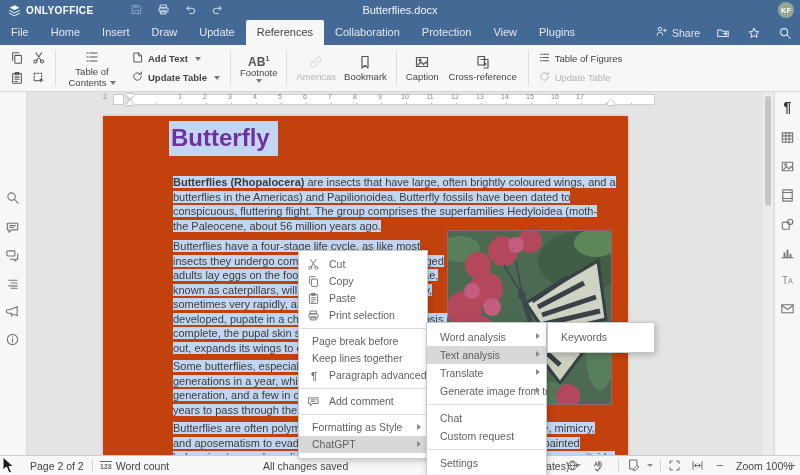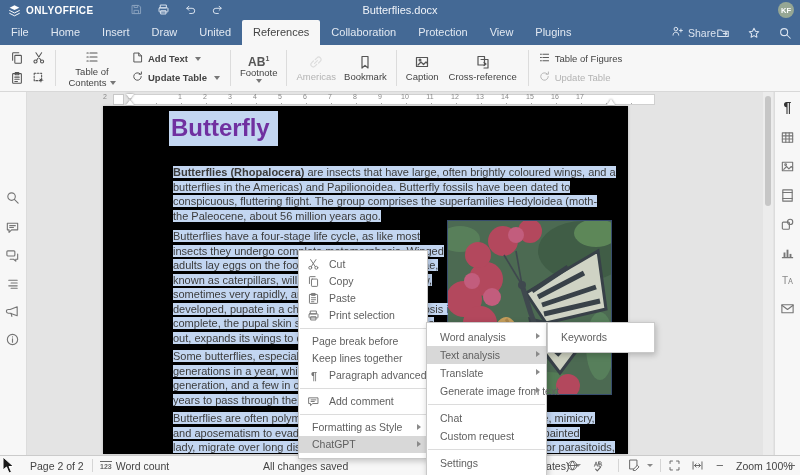--- a/index.html
+++ b/index.html
@@ -14,21 +14,21 @@
   .tb-ic svg { width:13px; height:13px; display:block; }
   .tb-ic.dis { opacity:.45; }
   #doc-title { position:absolute; left:0; right:0; text-align:center; font-size:11px; color:#f0f4fa; pointer-events:none; }
   #avatar { position:absolute; right:6px; top:2px; width:16px; height:16px; border-radius:50%; background:#96a794; color:#fff; font-size:7.5px; font-weight:bold; display:flex; align-items:center; justify-content:center; }
 
   
   #tabbar { position:absolute; left:0; top:20px; width:800px; height:25px; background:#446995; display:flex; align-items:flex-end; }
   .tab { height:25px; line-height:25px; padding:0 11px; font-size:11px; color:#e2e9f2; cursor:default; }
   .tab.active { background:#f7f7f7; color:#444; border-radius:2px 2px 0 0; }
   #tab-right { position:absolute; right:0; top:0; height:25px; display:flex; align-items:center; gap:0; color:#dbe4f0; }
-  #share-btn { display:flex; align-items:center; gap:4px; font-size:10.5px; }
+  #share-btn { display:flex; align-items:center; gap:4px; font-size:10.5px; margin-right:16px; }
   #share-btn svg { width:13px; height:13px; }
   .tr-ic { width:14px; height:14px; margin-right:17px; }
   .tr-ic svg { width:14px; height:14px; display:block; }
 
   
   #toolbar { position:absolute; left:0; top:45px; width:800px; height:47px; background:#f7f7f7; border-bottom:1px solid #d8d8d8; display:flex; align-items:center; color:#444; }
   .tdiv { width:1px; height:36px; background:#dcdcdc; margin:0 5px; flex:none; }
   #clip-grid { display:grid; grid-template-columns:22px 22px; grid-template-rows:20px 20px; margin-left:6px; }
   .gi { display:flex; align-items:center; justify-content:center; color:#555; }
   .gi svg { width:14px; height:14px; }
@@ -64,21 +64,21 @@
   #ruler-strip { position:absolute; left:103px; top:2px; width:525px; height:11px; background:#fff; border:1px solid #d0d0d0;
      background-image:repeating-linear-gradient(to right, #aaa 0 1px, transparent 1px 25px); background-size:100% 3px; background-position:0 8px; background-repeat:no-repeat; }
   .rnum { position:absolute; top:1px; font-size:7px; color:#888; transform:translateX(-50%); }
   #tab-sel { position:absolute; left:86px; top:2px; width:11px; height:11px; background:#fff; border:1px solid #c8c8c8; }
   .ind-marker { position:absolute; width:0; height:0; }
   #ind-left-top { left:99px; top:2px; border-left:4px solid transparent; border-right:4px solid transparent; border-top:5px solid #fff; filter:drop-shadow(0 0 1px #888); }
   #ind-left-bot { left:99px; top:8px; border-left:4px solid transparent; border-right:4px solid transparent; border-bottom:5px solid #fff; filter:drop-shadow(0 0 1px #888); }
   #ind-right { left:580px; top:7px; border-left:4px solid transparent; border-right:4px solid transparent; border-bottom:6px solid #fff; filter:drop-shadow(0 0 1px #888); }
 
   
-  #page { position:absolute; left:103px; top:14px; width:525px; height:348px; background:#000000; box-shadow:0 0 3px rgba(0,0,0,.18); overflow:hidden; }
+  #page { position:absolute; left:103px; top:24px; width:525px; height:348px; background:#c2410c; box-shadow:0 0 3px rgba(0,0,0,.18); overflow:hidden; }
   #doc-heading { position:absolute; left:66px; top:8px; font-size:24px; font-weight:bold; color:#7030a0; }
   #doc-heading .hl { padding:3px 8px 5px 2px; }
   .hl { background:#c3d6f1; }
   .para { position:absolute; left:70px; }
   .dline { white-space:nowrap; font-size:11px; line-height:14.5px; color:#3b3b3b; height:14.5px; }
   .dline b { font-weight:bold; }
 
   
   #butterfly-img { position:absolute; left:345px; top:115px; width:163px; height:173px; outline:1px solid rgba(100,140,200,.55); }
   #butterfly-img svg { display:block; width:163px; height:173px; }
@@ -153,21 +153,21 @@
   <div id="doc-title">Butterflies.docx</div>
   <div id="avatar">KF</div>
 </div>
 
 <div id="tabbar">
   <div id="tabs-holder" style="display:flex;">
       <div class="tab">File</div>
       <div class="tab">Home</div>
       <div class="tab">Insert</div>
       <div class="tab">Draw</div>
-      <div class="tab">United</div>
+      <div class="tab">Update</div>
       <div class="tab active">References</div>
       <div class="tab">Collaboration</div>
       <div class="tab">Protection</div>
       <div class="tab">View</div>
       <div class="tab">Plugins</div>
     </div>
   <div id="tab-right">
     <div id="share-btn">
       <span><svg viewBox="0 0 16 16" fill="none" stroke="currentColor" stroke-width="1.2" stroke-linecap="round" stroke-linejoin="round">
             <circle cx="6" cy="5" r="2.2"></circle>

